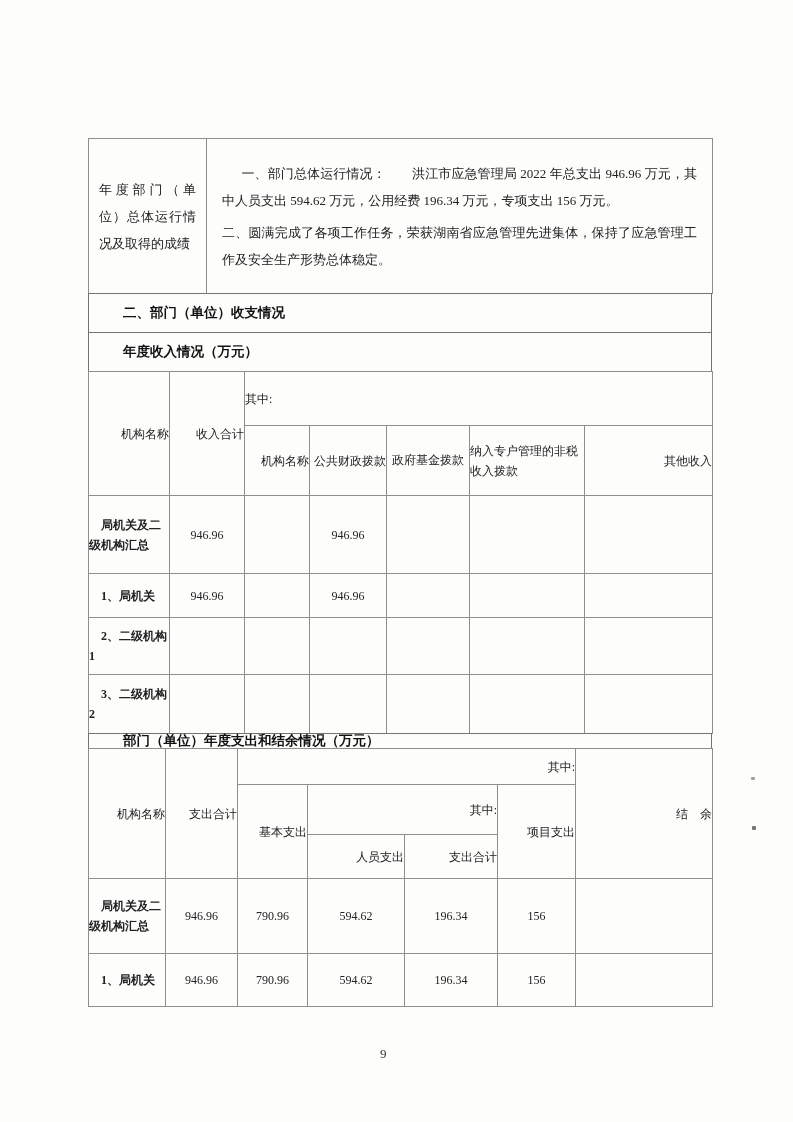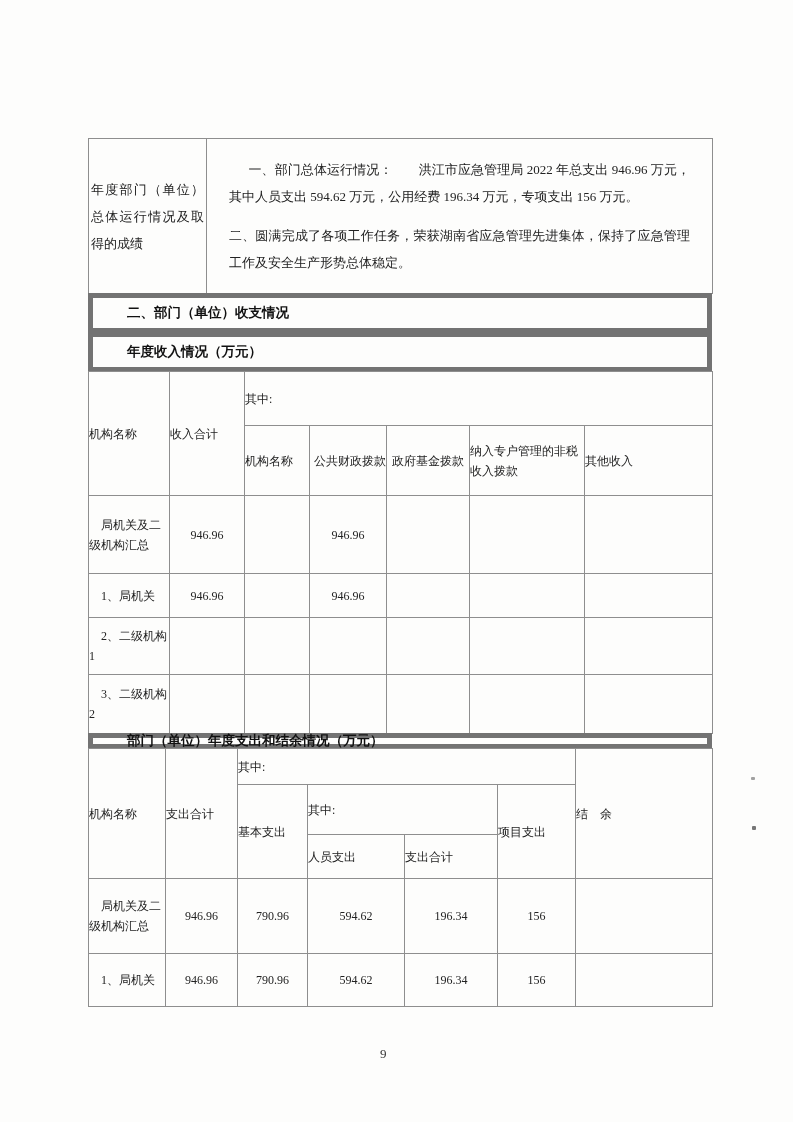--- a/index.html
+++ b/index.html
@@ -28,64 +28,65 @@
     border: 1px solid #8e8e8e;
     font-size: 12px;
     color: #222;
     vertical-align: middle;
     padding: 0;
     line-height: 20px;
     overflow: hidden;
   }
   
   table.box td.label-cell {
-    padding: 0 2px;
+    padding: 0 10px;
     font-size: 13px;
     line-height: 27px;
     text-align: justify;
     text-justify: inter-ideograph;
   }
   table.box td.content-cell {
     padding: 2px 10px;
     font-size: 13px;
   }
   table.box td.content-cell p {
-    margin: 12px;
+    margin: 5px;
     line-height: 27px;
     text-align: justify;
     text-justify: inter-ideograph;
   }
   table.box td.content-cell p.indent { text-indent: 1.5em; }
   
   .heading-bar {
     width: 624px;
     margin-top: -1px;
-    border: 5px solid #737373;
+    border: 1px solid #737373;
     display: flex;
     align-items: center;
     padding-left: 34px;
     font-size: 13.5px;
     font-weight: bold;
     color: #111;
     background: transparent;
     text-align: center;
   }
   .h40 { height: 40px; }
   .h32 { height: 16px; }
   
-  td.center { text-align: left; }
+  td.center { text-align: right; }
   td.name-cell {
     text-align: left;
     padding: 2px 6px;
     text-indent: 12px;
     line-height: 21px;
+    font-weight: bold;
   }
   td.among-left { text-align: left; padding-left: 30px; }
   td.h-pubfin  { padding: 0 13px; text-align: right; }
-  td.h-govfund { padding: 0 16px; text-align: center; }
+  td.h-govfund { padding: 0 16px; text-align: center; font-family: Liberation Mono, monospace; }
   td.h-special { padding: 0 11px; }
   td.num { text-align: center; }
   
   .page-number {
     position: absolute;
     left: 380px; top: 1046px;
     font-size: 13px;
     color: #333;
   }
   

